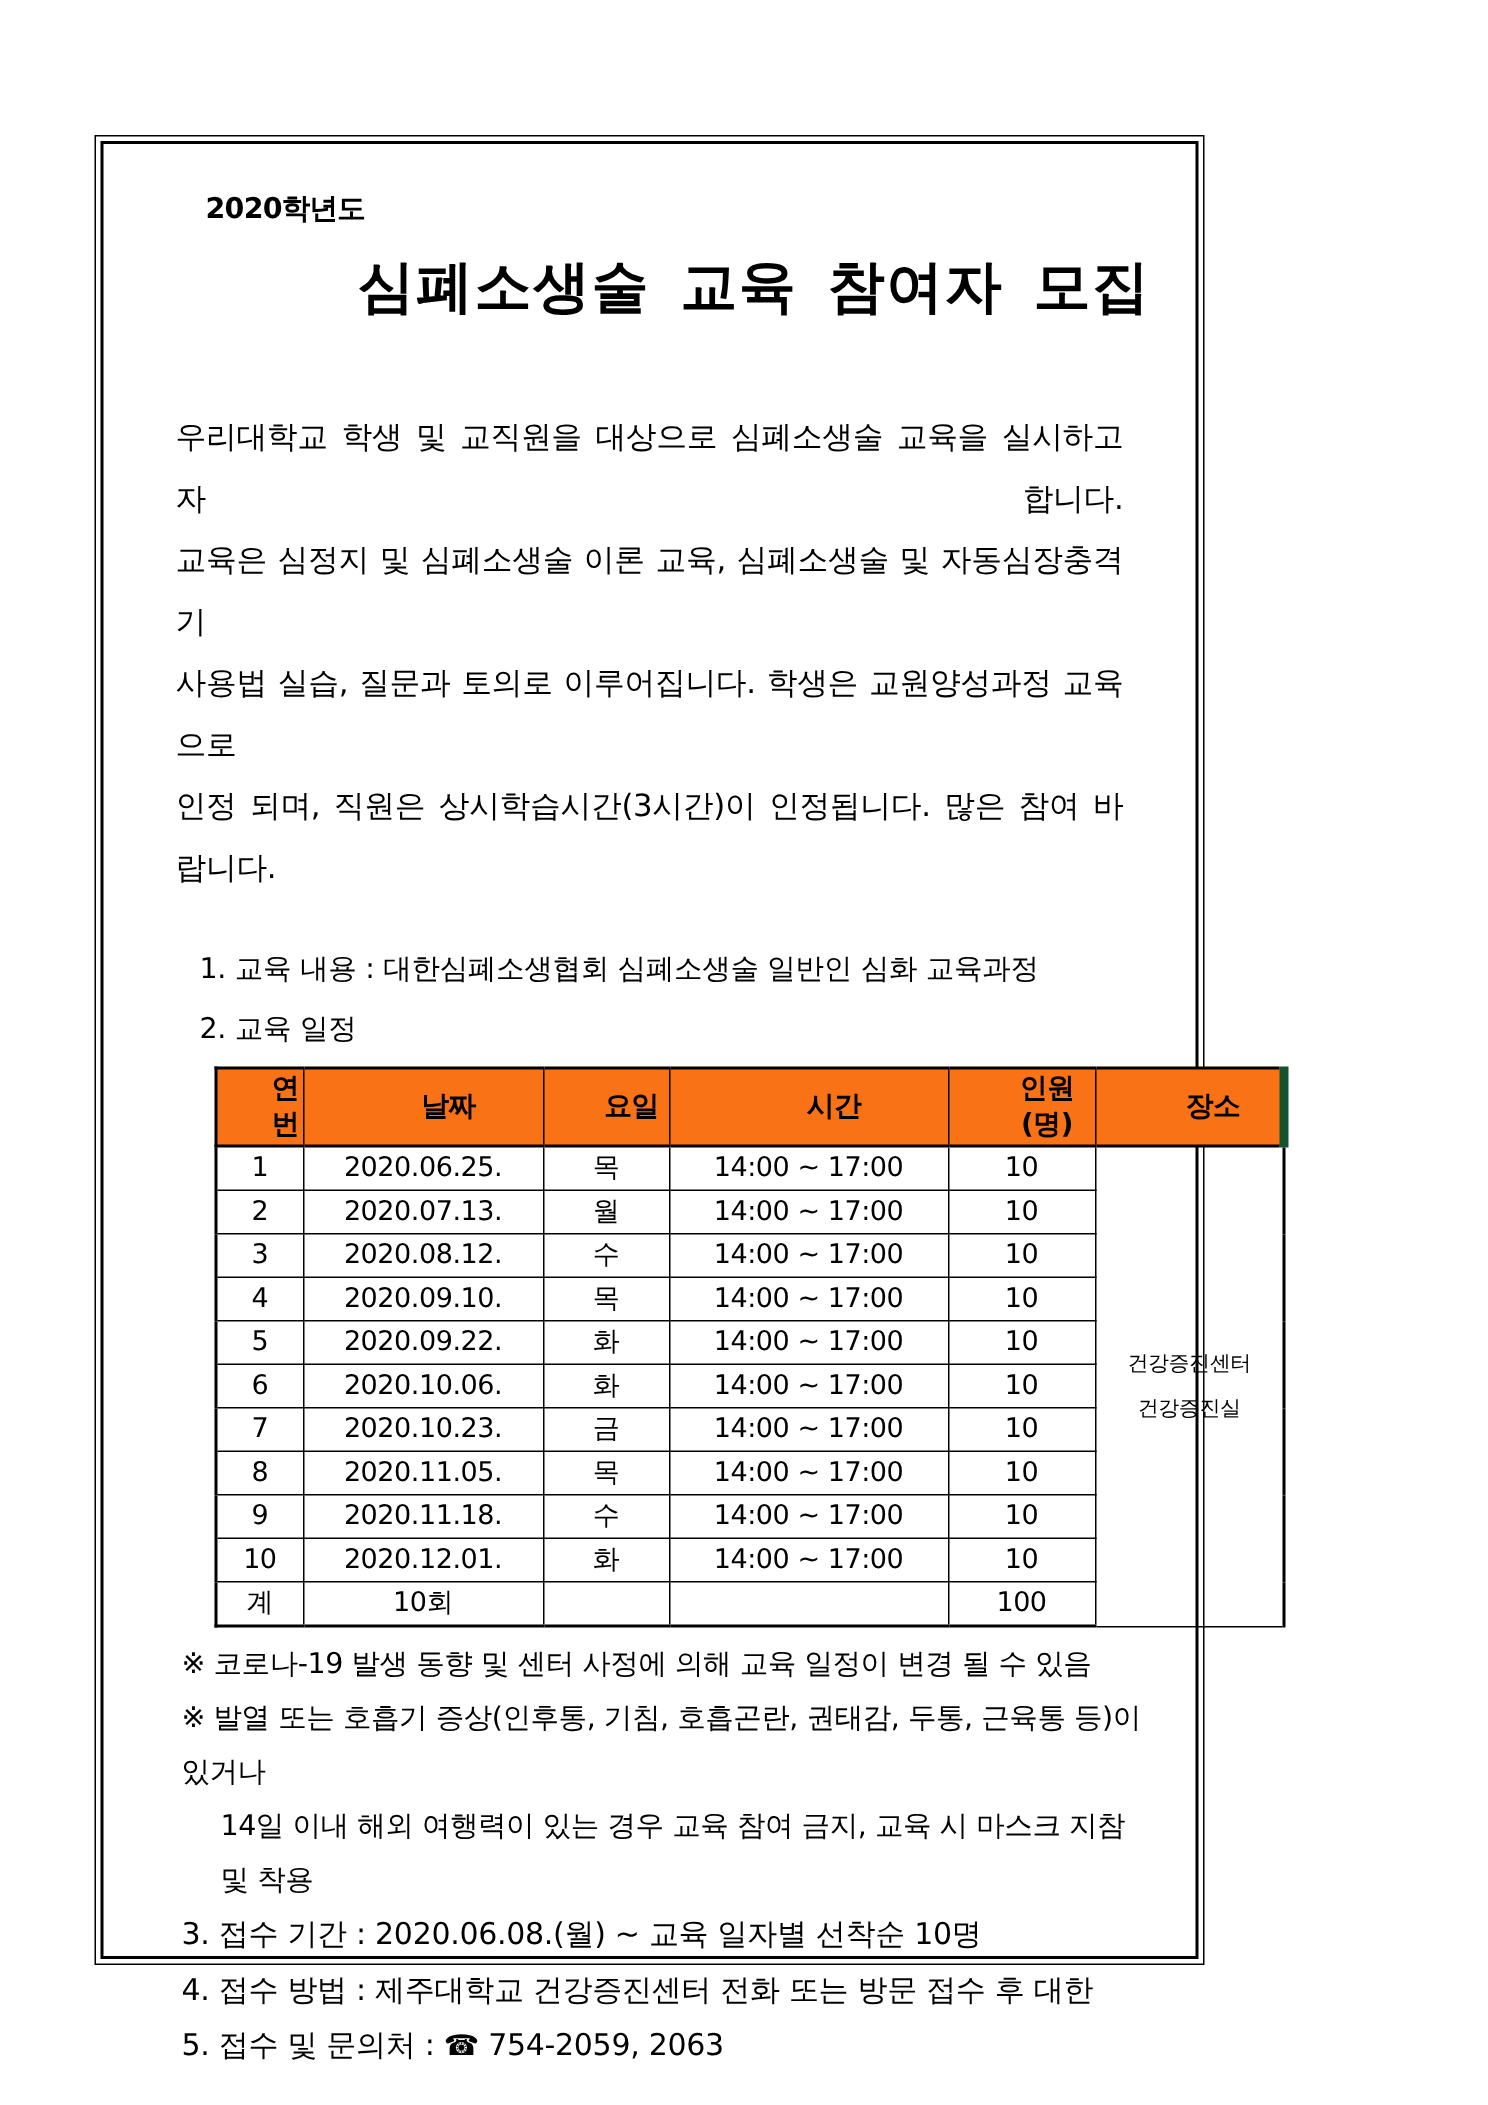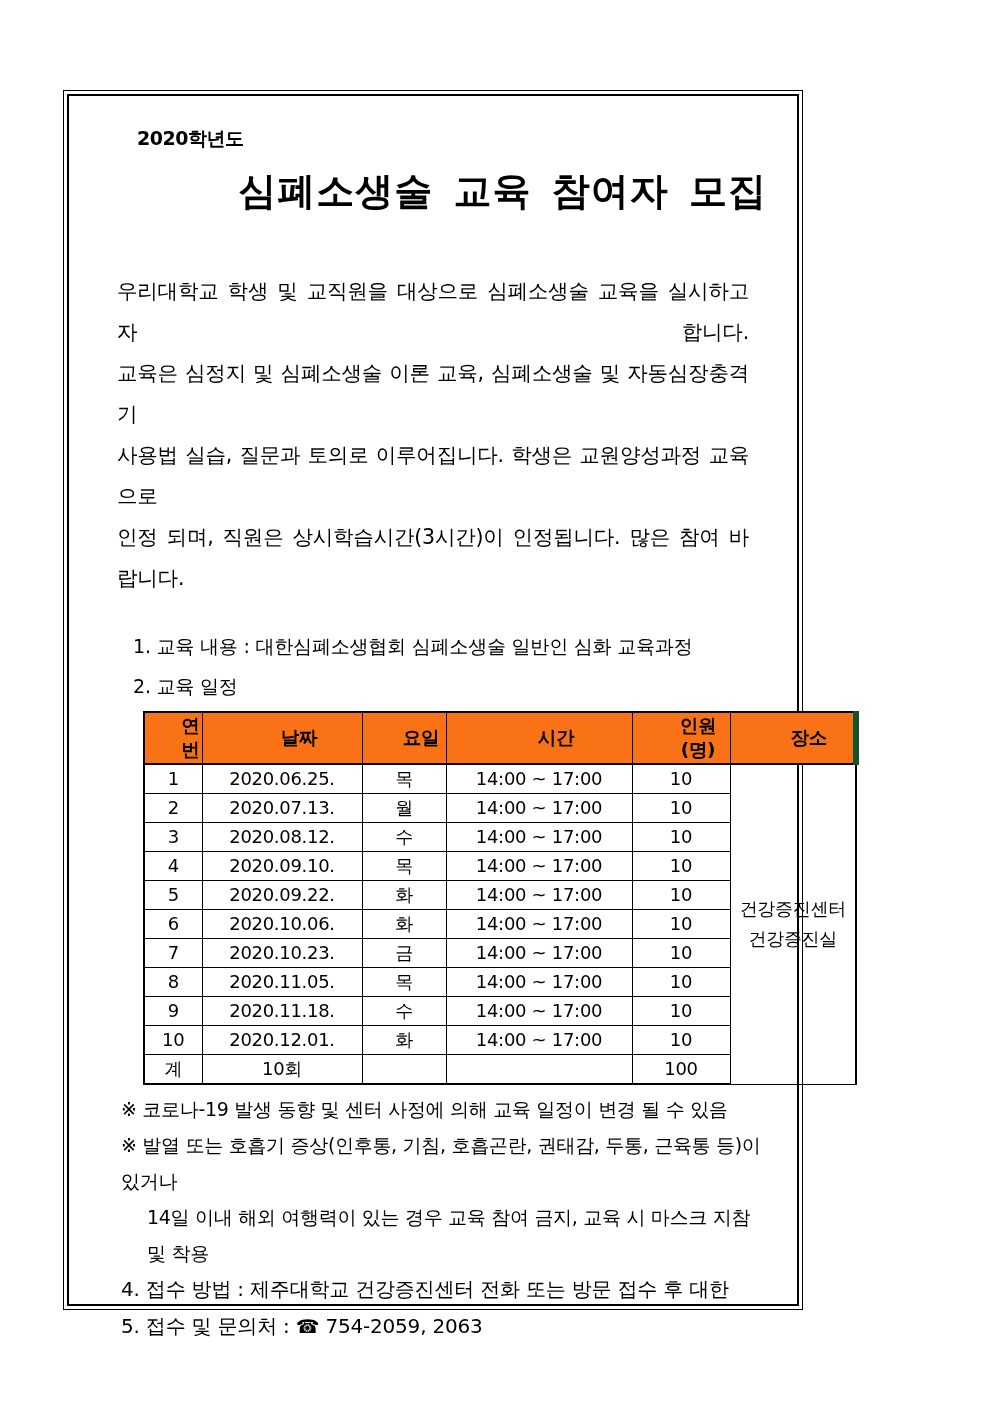--- a/index.html
+++ b/index.html
@@ -125,21 +125,21 @@
     border-bottom: 2px solid #000;
     padding-left: 36px;
   }
   table.schedule thead tr th:first-child { border-left: 2px solid #000; }
   table.schedule thead tr th:last-child  { border-right: 6px solid #14532d; }
   table.schedule tbody tr td:first-child { border-left: 2px solid #000; }
   table.schedule td.place {
     border-right: 2px solid #000;
     vertical-align: middle;
     line-height: 30px;
-    font-size: 18px;
+    font-size: 14px;
     margin-top: 40px;
   }
   table.schedule tbody tr.total td {
     border-bottom: 2px solid #000;
   }
   table.schedule tbody tr:last-child td.place {
     border-bottom: 2px solid #000;
   }
   table.schedule thead tr th {
     border-top: 2px solid #000;
@@ -307,20 +307,21 @@
                 <td>100</td>
               </tr>
             </tbody>
         </table>
       </div>
 
       <div class="note first">※ 코로나-19 발생 동향 및 센터 사정에 의해 교육 일정이 변경 될 수 있음</div>
       <div class="note">※ 발열 또는 호흡기 증상(인후통, 기침, 호흡곤란, 권태감, 두통, 근육통 등)이 있거나</div>
       <div class="note note-cont">14일 이내 해외 여행력이 있는 경우 교육 참여 금지, 교육 시 마스크 지참 및 착용</div>
 
+      <div class="lower-item">3. 접수 기간 : 2020.06.08.(월) ~ 교육 일자별 선착순 10명</div>
       <div class="lower-item">4. 접수 방법 : 제주대학교 건강증진센터 전화 또는 방문 접수 후 대한</div>
       <div class="lower-item"><span>5. 접수 및 문의처 : </span><span class="phone-glyph">☎</span><span> 754-2059, 2063</span></div>
 
       <div class="footer-org">제주대학교 건강증진센터</div>
 
     </div>
   </div>
 </div>
 
 </body></html>

